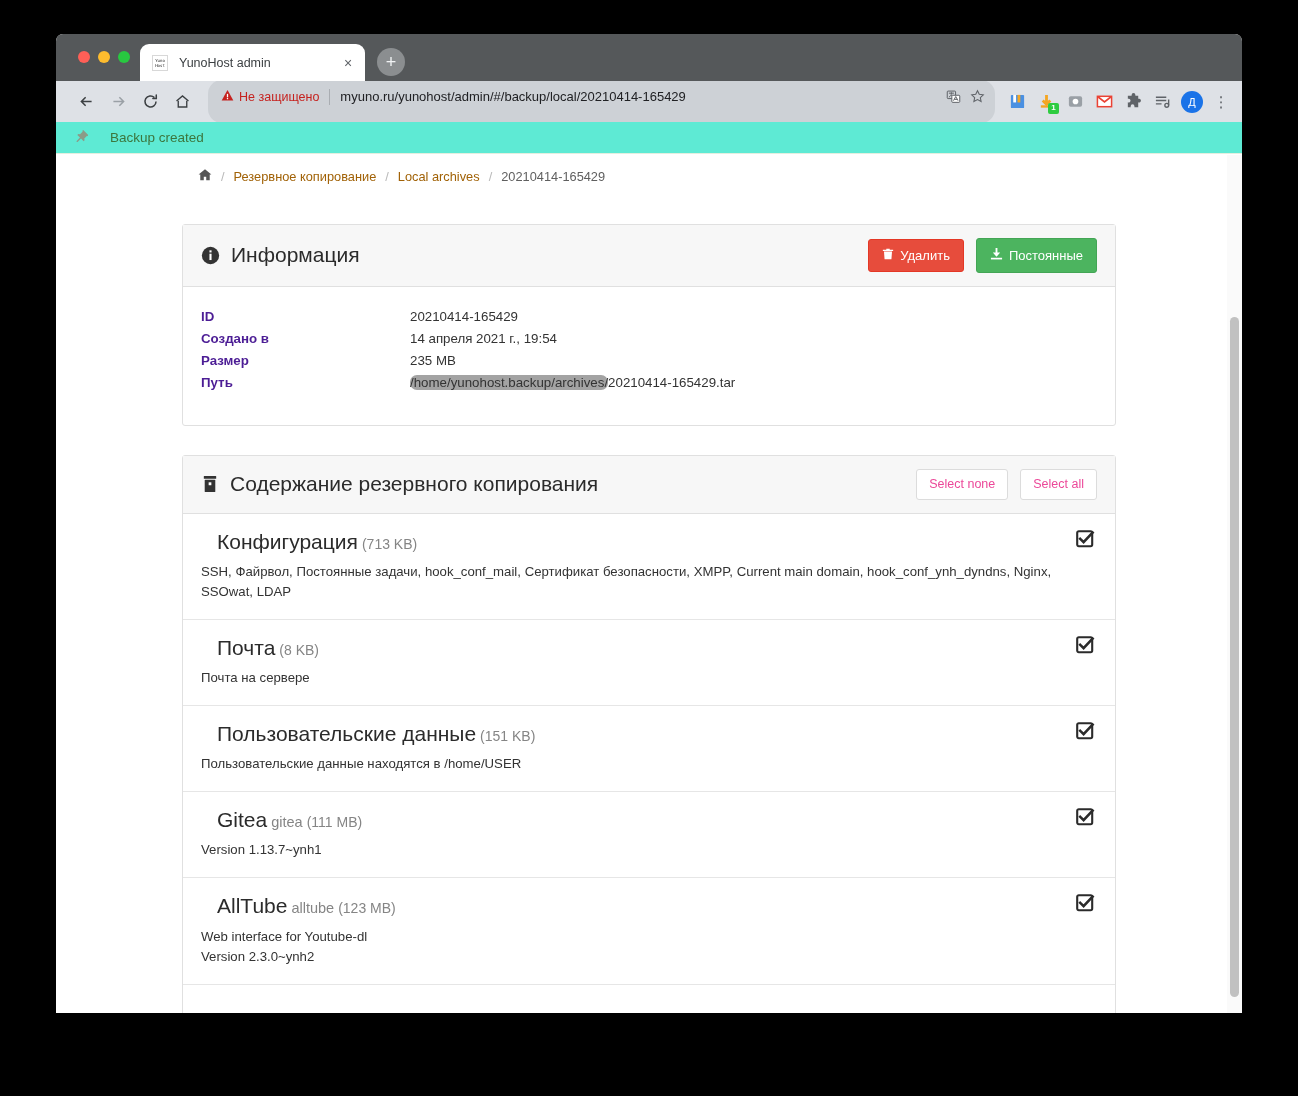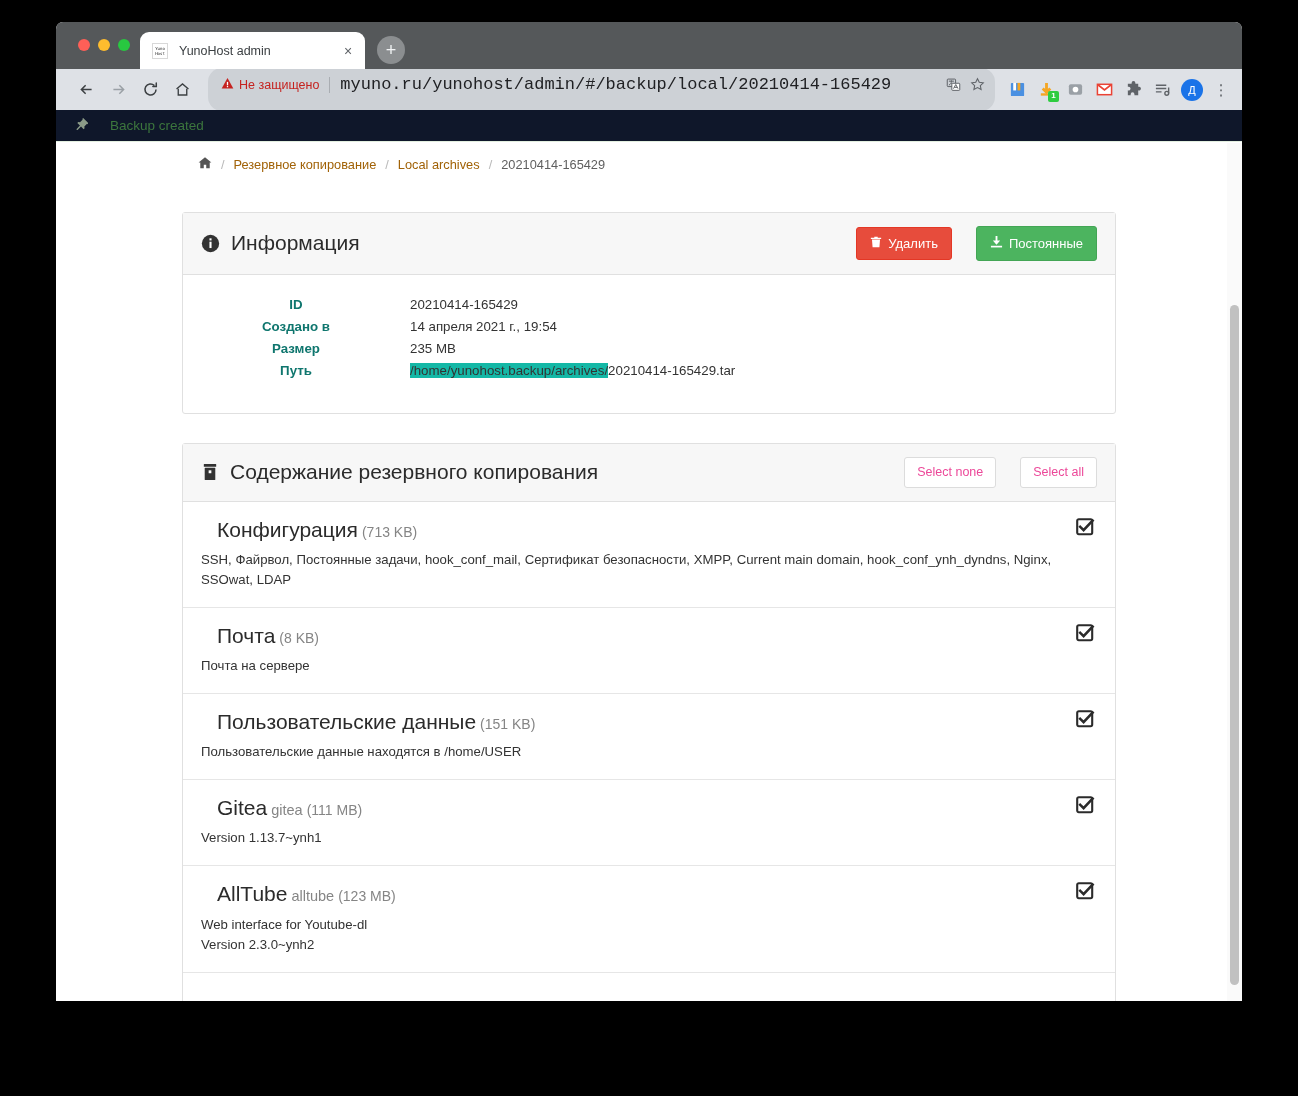--- a/index.html
+++ b/index.html
@@ -7,21 +7,21 @@
     margin: 0; padding: 0;
     width: 1298px; height: 1096px;
     background: #000;
     font-family: "Liberation Sans", sans-serif;
     overflow: hidden;
   }
 
   
   .browser-window {
     position: absolute;
-    left: 56px; top: 22px;
+    left: 56px; top: 34px;
     width: 1186px; height: 979px;
     background: #fff;
     border-radius: 7px 7px 0 0;
     overflow: hidden;
     box-shadow: 0 4px 24px rgba(0,0,0,.45);
   }
 
   
   .tabstrip {
     height: 47px;
@@ -125,28 +125,27 @@
     white-space: nowrap;
     flex: 0 0 auto;
   }
   .omni-sep {
     width: 1px; height: 16px;
     background: #a9adb2;
     margin: 0 10px;
     flex: 0 0 auto;
   }
   .omni-url {
-    font-size: 17px;
+    font-size: 13px;
     color: #202124;
     white-space: nowrap;
     overflow: hidden;
     text-overflow: ellipsis;
     flex: 1;
     min-width: 0;
-    font-family: Liberation Mono, monospace;
   }
   .omni-right { display: flex; align-items: center; gap: 4px; flex: 0 0 auto; }
   .omni-ic { width: 20px; height: 20px; display:flex; align-items:center; justify-content:center; color:#5f6368; font-size: 13px;}
   .ext-icons { display: flex; align-items: center; gap: 9px; margin-left: 4px; }
   .ext { width: 20px; height: 20px; position: relative; display:flex; align-items:center; justify-content:center; }
   .ext-badge {
     position: absolute; right: -3px; bottom: -2px;
     background: #2ecc40; color: #fff;
     font-size: 8px; line-height: 10px;
     min-width: 11px; height: 11px; text-align: center;
@@ -163,21 +162,21 @@
   
   .viewport {
     position: relative;
     height: calc(100% - 88px);
     background: #fff;
     overflow: hidden;
   }
 
   .notice-bar {
     height: 32px;
-    background: #0f172a;
+    background: #5eead4;
     display: flex;
     align-items: center;
     padding-left: 8px;
     border-bottom: 1px solid #e3efe0;
   }
   .notice-pin { width: 34px; text-align: center; color: #8b9b88; font-size: 13px; }
   .notice-text {
     color: #3c763d;
     font-size: 13.5px;
     margin-left: 12px;
@@ -244,35 +243,35 @@
     cursor: pointer;
     white-space: nowrap;
     line-height: 1.2;
   }
   .btn-danger { background: #e74c3c; border-color: #e43725; color: #fff; }
   .btn-success { background: #4cb45f; border-color: #43a555; color: #fff; }
   .btn-default {
     background: #fff; border: 1px solid #dcdcdc; color: #ec4899;
     font-size: 12.5px; padding: 7px 12px;
   }
-  .head-actions { display: flex; gap: 24px; align-items: center; }
+  .head-actions { display: flex; gap: 12px; align-items: center; }
 
   
   .info-body { padding: 22px 18px 28px 18px; }
   .info-row { display: flex; margin-bottom: 7px; font-size: 13.3px; }
   .info-label {
     width: 209px;
-    text-align: center;
+    text-align: left;
     font-weight: bold;
-    color: #0f766e;
+    color: #4c1d95;
     padding-right: 19px;
     flex: 0 0 auto;
   }
   .info-value { color: #333; }
-  .sel { background: #14b8a6; }
+  .sel { background: #a3a3a3; border-radius: 7px; }
 
   
   .c-item {
     border-bottom: 1px solid #e6e6e6;
     padding: 16px 18px 17px 18px;
     position: relative;
     display: flex;
   }
   .c-item:last-of-type { border-bottom: 1px solid #e6e6e6; }
   .c-main { flex: 1; padding-right: 40px; }

